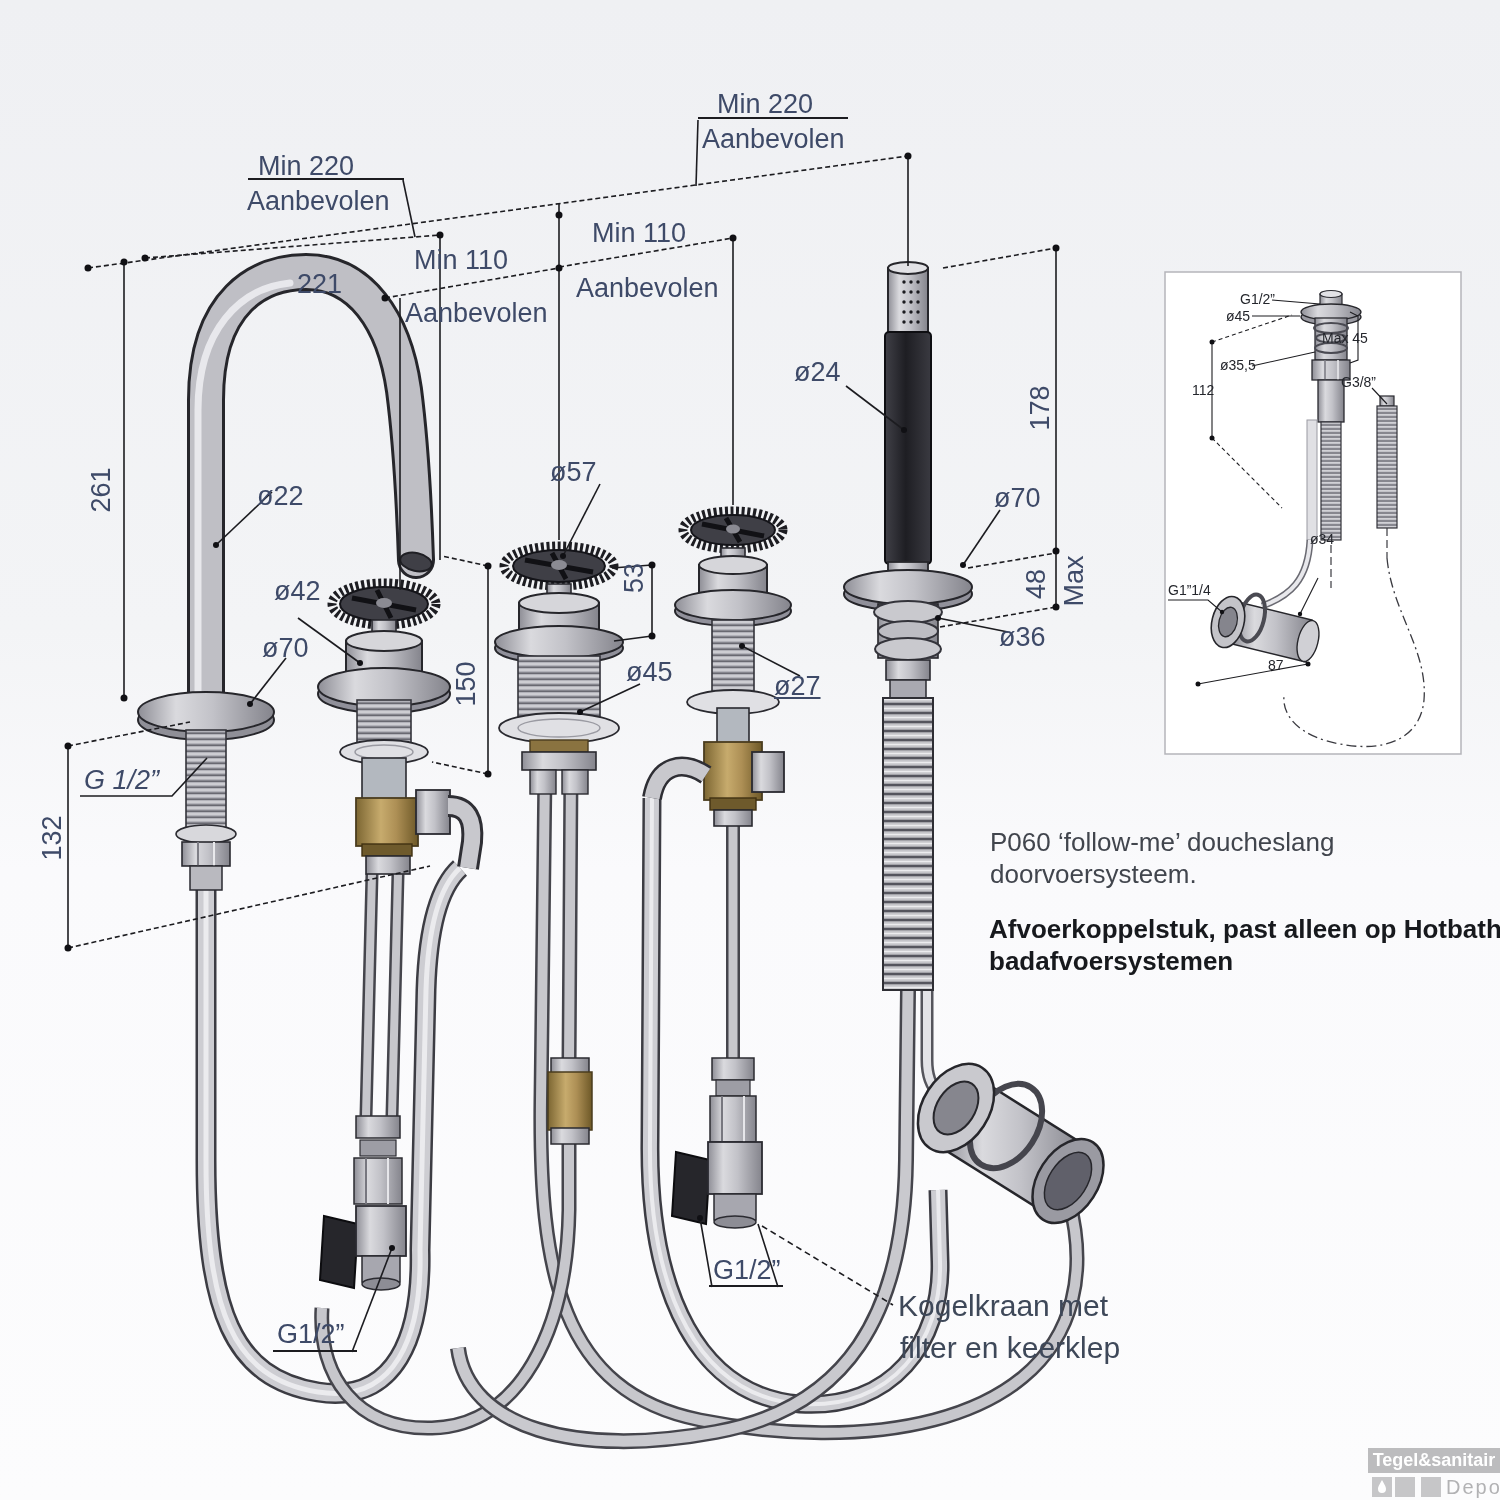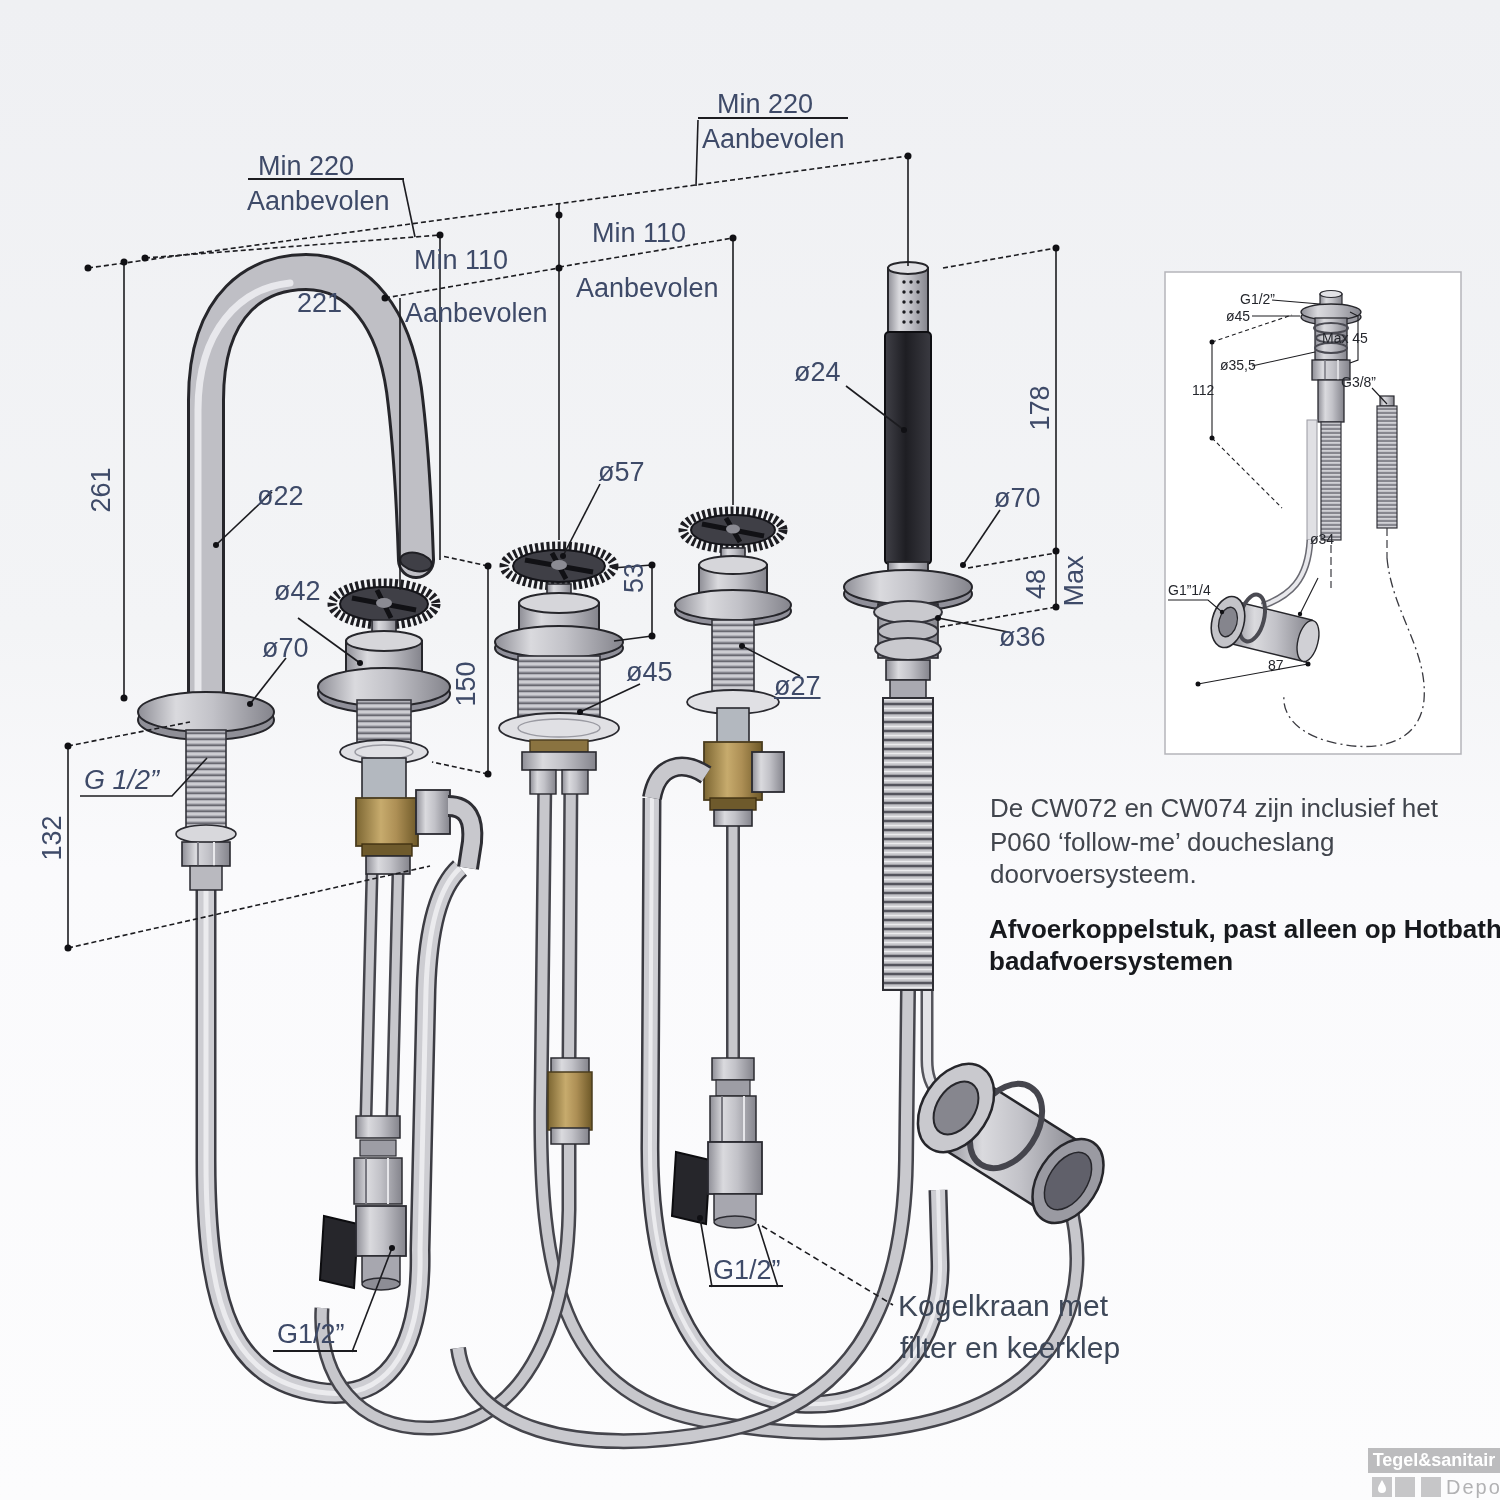--- a/index.html
+++ b/index.html
@@ -382,35 +382,35 @@
 <div class="lbl" style="left:717px;top:91px;">Min 220</div>
 <div class="ul" style="left:698px;top:117px;width:150px;"></div>
 <div class="lbl" style="left:702px;top:126px;">Aanbevolen</div>
 
 <div class="lbl" style="left:414px;top:247px;">Min 110</div>
 <div class="lbl" style="left:405px;top:300px;">Aanbevolen</div>
 
 <div class="lbl" style="left:592px;top:220px;">Min 110</div>
 <div class="lbl" style="left:576px;top:275px;">Aanbevolen</div>
 
-<div class="lbl" style="left:297px;top:290px;">221</div>
+<div class="lbl" style="left:297px;top:271px;">221</div>
 
 <div class="lbl rot" style="left:101px;top:490px;">261</div>
 <div class="lbl rot" style="left:52px;top:838px;">132</div>
 <div class="lbl rot" style="left:466px;top:684px;">150</div>
 <div class="lbl rot" style="left:634px;top:578px;">53</div>
 <div class="lbl rot" style="left:1040px;top:408px;">178</div>
 <div class="lbl rot" style="left:1036px;top:584px;">48</div>
 <div class="lbl rot" style="left:1074px;top:581px;">Max</div>
 
 <div class="lbl" style="left:257px;top:468px;margin-top:15px;">ø22</div>
 <div class="lbl" style="left:274px;top:578px;">ø42</div>
 <div class="lbl" style="left:262px;top:635px;">ø70</div>
 <div class="lbl" style="left:84px;top:767px;font-style:italic;">G 1/2”</div>
-<div class="lbl" style="left:598px;top:459px;">ø57</div>
+<div class="lbl" style="left:550px;top:459px;">ø57</div>
 <div class="lbl" style="left:626px;top:659px;">ø45</div>
 <div class="lbl" style="left:774px;top:673px;text-decoration:underline;">ø27</div>
 <div class="lbl" style="left:794px;top:359px;">ø24</div>
 <div class="lbl" style="left:994px;top:485px;">ø70</div>
 <div class="lbl" style="left:999px;top:624px;">ø36</div>
 
 <div class="lbl" style="left:277px;top:1321px;">G1/2”</div>
 <div class="ul" style="left:273px;top:1350px;width:84px;"></div>
 <div class="lbl" style="left:713px;top:1257px;">G1/2”</div>
 <div class="ul" style="left:709px;top:1285px;width:74px;"></div>
@@ -421,21 +421,20 @@
 <div class="ins" style="left:1240px;top:292px;">G1/2”</div>
 <div class="ins" style="left:1226px;top:309px;">ø45</div>
 <div class="ins" style="left:1322px;top:331px;">Max 45</div>
 <div class="ins" style="left:1220px;top:358px;">ø35,5</div>
 <div class="ins" style="left:1192px;top:383px;">112</div>
 <div class="ins" style="left:1341px;top:375px;">G3/8”</div>
 <div class="ins" style="left:1168px;top:583px;">G1”1/4</div>
 <div class="ins" style="left:1310px;top:532px;">ø34</div>
 <div class="ins" style="left:1268px;top:658px;">87</div>
 
-<div class="note" style="left:990px;top:795px;">De CW072 en CW074 zijn inclusief het</div>
 <div class="note" style="left:990px;top:829px;">P060 ‘follow-me’ doucheslang</div>
 <div class="note" style="left:990px;top:861px;">doorvoersysteem.</div>
 <div class="noteb" style="left:989px;top:916px;">Afvoerkoppelstuk, past alleen op Hotbath</div>
 <div class="noteb" style="left:989px;top:948px;">badafvoersystemen</div>
 
 <div class="logo-banner">Tegel&amp;sanitair</div>
 <div class="sq" style="left:1372px;">
   <svg width="20" height="20">
     <path d="M10 3 C 12.5 7.5 14 9.5 14 12 a4 4 0 0 1 -8 0 C 6 9.5 7.5 7.5 10 3 Z" fill="#ffffff"></path>
   </svg>

